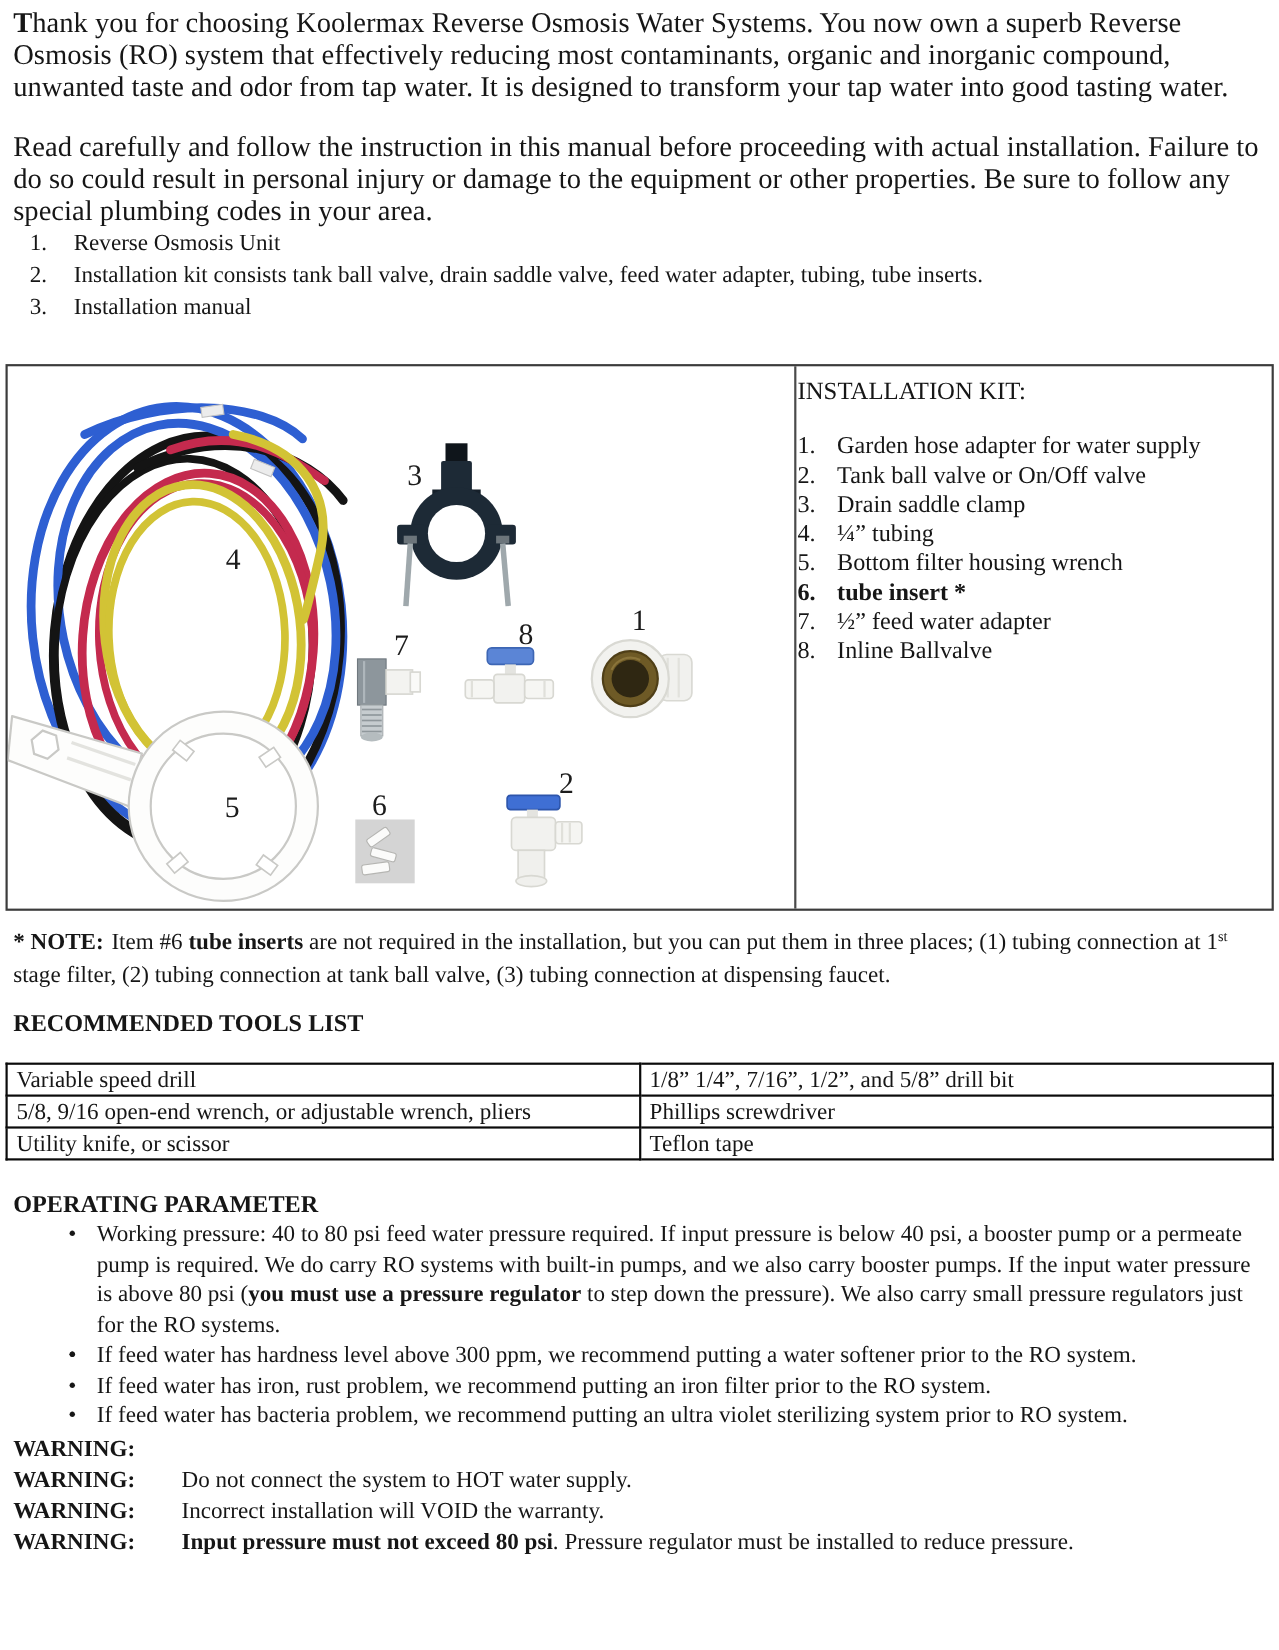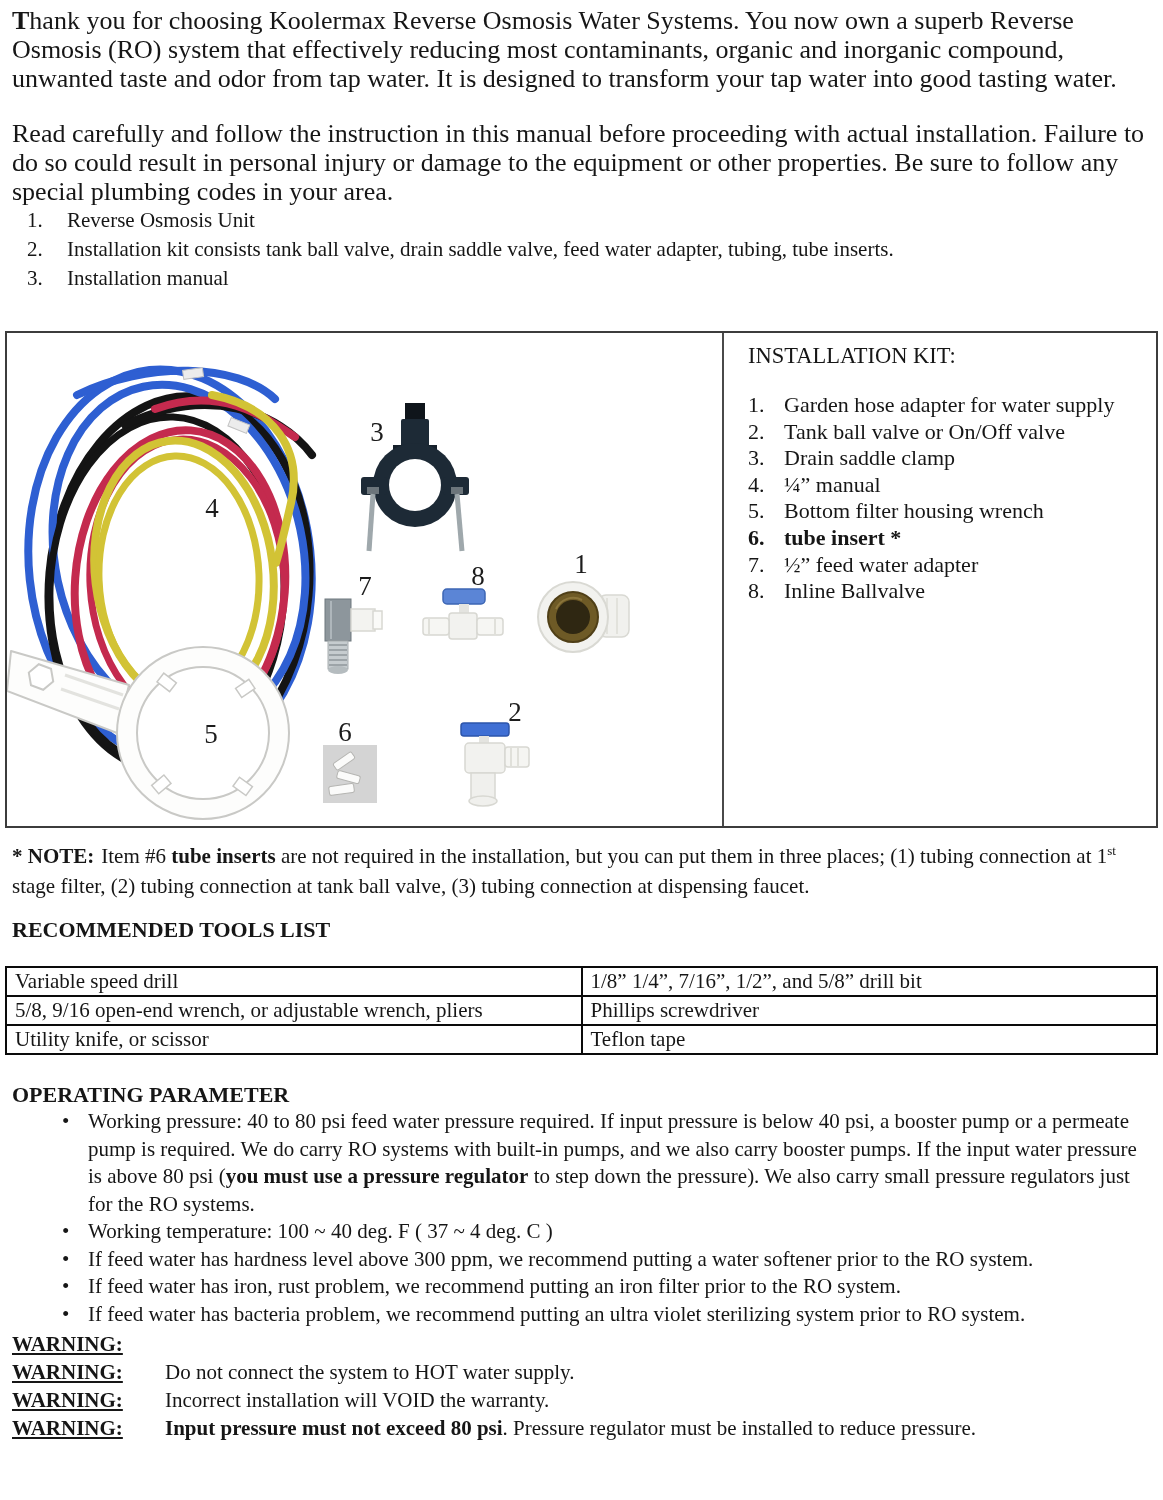--- a/index.html
+++ b/index.html
@@ -20,21 +20,21 @@
   .citem { font-size: 21px; line-height: 29px; padding-left: 27px; }
   .cnum { display: inline-block; width: 40px; }
 
   .figure {
     margin-left: 5px; margin-top: 38px; width: 1153px; height: 497px;
     border: 2px solid #3c3c3c; display: flex; background: #fff;
   }
   .photo { width: 715px; flex: none; position: relative; }
   .photo svg { display: block; }
   .photo text { font-family: "Liberation Serif", serif; font-size: 27px; fill: #1c1c1c; }
-  .panel { flex: 1; border-left: 2px solid #4a4a4a; padding: 8px 4px 0 24px; }
+  .panel { flex: 1; border-left: 2px solid #4a4a4a; padding: 8px 4px 0 1px; }
   .ktitle { font-size: 22.5px; line-height: 30px; }
   .klist { margin-top: 21px; }
   .kitem { display: flex; font-size: 22px; line-height: 26.6px; }
   .knum { width: 36px; flex: none; }
   .kbold { font-weight: bold; }
 
   .note { margin-top: 8px; font-size: 21px; line-height: 30px; }
   .note .nlabel { font-weight: bold; margin-right: 7px; text-align: right; }
   .note sup { font-size: 13px; }
 
@@ -44,21 +44,21 @@
     border-collapse: collapse; font-size: 21px; table-layout: fixed; padding-left: 28px;
   }
   .toolstable td { border: 2px solid #0a0a0a; padding: 1px 8px; height: 27px; width: 50%; }
 
   .hd-op { margin-top: 26px; line-height: 27px; }
   .ob { position: relative; font-size: 21px; line-height: 27.5px; margin-left: 12px; margin-right: 8px; padding-left: 76px; }
   .blt { position: absolute; left: 50px; top: 0; }
 
   .warns { margin-top: 2px; }
   .warn { display: flex; font-size: 21px; line-height: 28px; margin-left: 12px; margin-right: 6px; }
-  .wl { width: 153px; flex: none; font-weight: bold; text-decoration: underline; }
+  .wl { width: 153px; flex: none; font-weight: bold; }
   .wt { flex: 1; }
 </style>
 </head>
 <body>
 
 <div class="page">
 
   <p class="body tx"><b>T</b><span>hank you for choosing Koolermax Reverse Osmosis Water Systems.  You now own a superb Reverse Osmosis (RO) system that effectively reducing most contaminants, organic and inorganic compound, unwanted taste and odor from tap water.  It is designed to transform your tap water into good tasting water.</span></p>
 
   <p class="body tx p2">Read carefully and follow the instruction in this manual before proceeding with actual installation.  Failure to do so could result in personal injury or damage to the equipment or other properties.  Be sure to follow any special plumbing codes in your area.</p>
@@ -192,21 +192,21 @@
         <div class="kitem">
             <span class="knum">2.</span>
             <span>Tank ball valve or On/Off valve</span>
           </div>
         <div class="kitem">
             <span class="knum">3.</span>
             <span>Drain saddle clamp</span>
           </div>
         <div class="kitem">
             <span class="knum">4.</span>
-            <span>¼” manual</span>
+            <span>¼” tubing</span>
           </div>
         <div class="kitem">
             <span class="knum">5.</span>
             <span>Bottom filter housing wrench</span>
           </div>
         <div class="kitem kbold">
             <span class="knum">6.</span>
             <span>tube insert *</span>
           </div>
         <div class="kitem">
@@ -239,21 +239,21 @@
         <td>Utility knife, or scissor</td>
         <td>Teflon tape</td>
       </tr>
     </tbody>
   </table>
 
   <div class="hd hd-op">OPERATING PARAMETER</div>
 
   <div>
     <div class="ob"><span class="blt">•</span><span>Working pressure: 40 to 80 psi feed water pressure required. If input pressure is below 40 psi, a booster pump or a permeate pump is required.  We do carry RO systems with built-in pumps, and we also carry booster pumps.  If the input water pressure is above 80 psi (</span><b>you must use a pressure regulator</b><span> to step down the pressure).  We also carry small pressure regulators just for the RO systems.</span></div>
-    <div class="ob"><span class="blt">•</span><span>Working temperature:  100 ~ 40 deg. F  ( 37 ~ 4 deg. C )</span></div>
+    <div class="ob"><span class="blt">•</span></div>
     <div class="ob"><span class="blt">•</span><span>If feed water has hardness level above 300 ppm, we recommend putting a water softener prior to the RO system.</span></div>
     <div class="ob"><span class="blt">•</span><span>If feed water has iron, rust problem, we recommend putting an iron filter prior to the RO system.</span></div>
     <div class="ob"><span class="blt">•</span><span>If feed water has bacteria problem, we recommend putting an ultra violet sterilizing system prior to RO system.</span></div>
   </div>
 
   <div class="warns">
     <div class="warn">
         <span class="wl">WARNING:</span>
       </div>
     <div class="warn">

